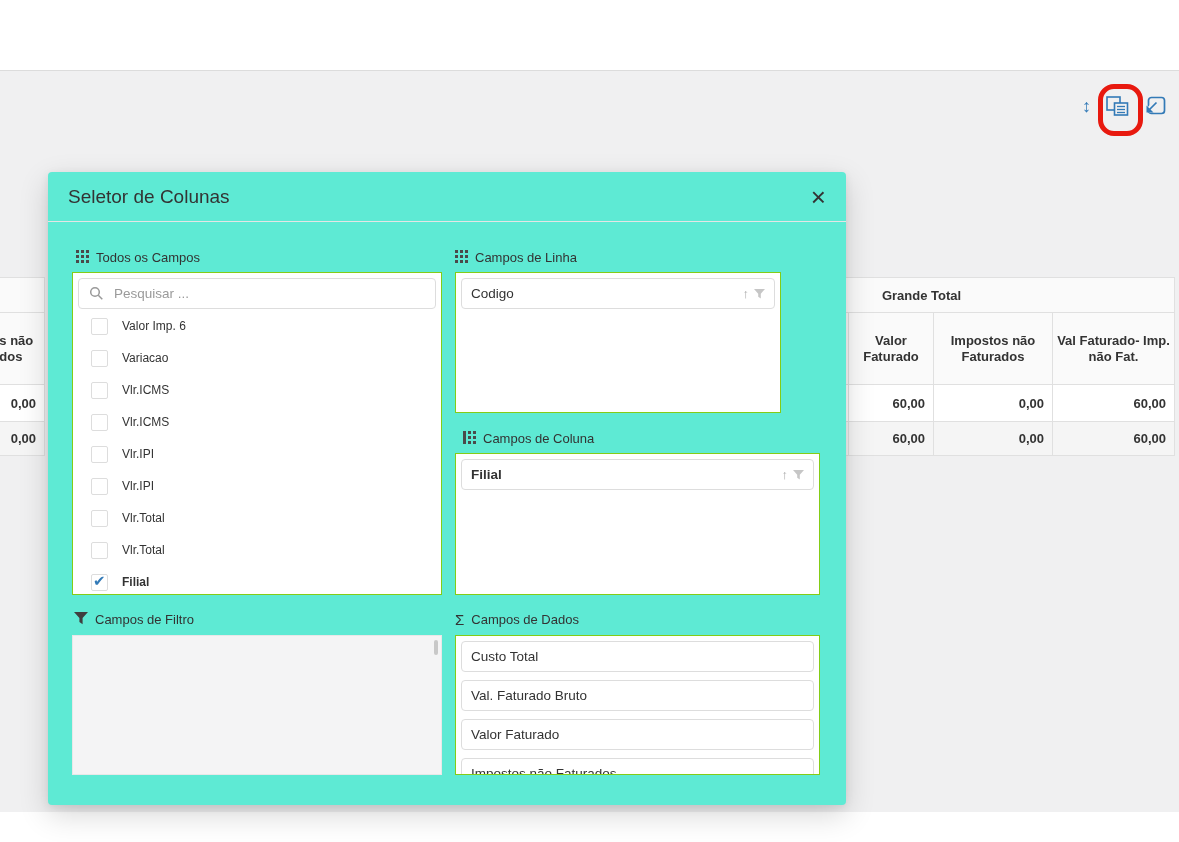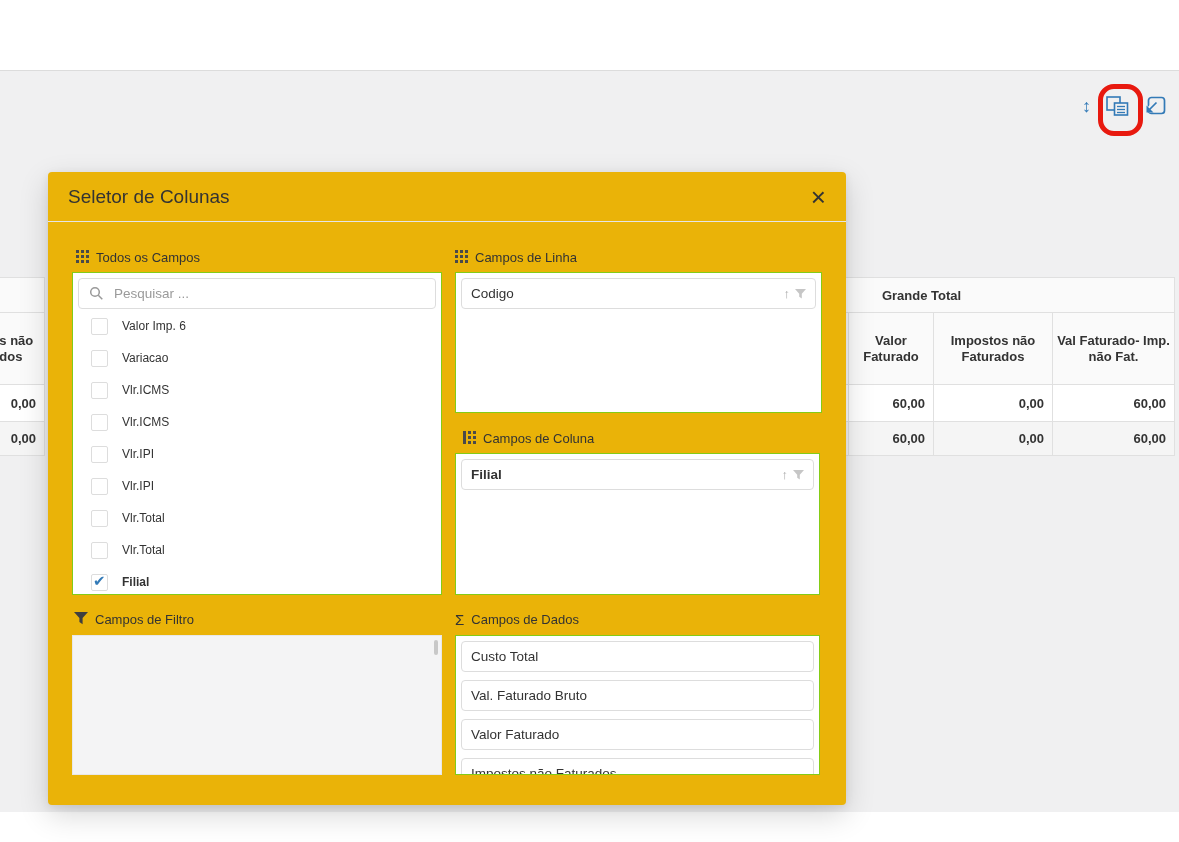--- a/index.html
+++ b/index.html
@@ -62,42 +62,42 @@
   .tb-glyph { color:#337ab7; font-size:18px; font-weight:700; line-height:1; }
 
   .annotation {
     position:absolute; left:1098px; top:84px; width:45px; height:52px;
     border:5px solid #e8190f; border-radius:16px; z-index:20; pointer-events:none;
   }
 
   
   .dialog {
     position:absolute; left:48px; top:172px; width:798px; height:633px;
-    background:#eab308; border-radius:4px; z-index:10;
+    background:#5eead4; border-radius:4px; z-index:10;
     box-shadow:0 10px 30px rgba(0,0,0,.16), 0 2px 8px rgba(0,0,0,.08);
   }
   .dlg-header {
     height:50px; display:flex; align-items:center; justify-content:space-between;
     padding:0 20px; border-bottom:1px solid #e5e5e5;
   }
   .dlg-title { font-size:19px; color:#333; }
   .dlg-close { font-size:26px; line-height:1; color:#333; cursor:pointer; }
   .dlg-body { position:relative; height:583px; }
 
   .sec-head { position:absolute; height:16px; display:flex; align-items:flex-start; gap:7px; font-size:13px; color:#333; }
   .sh-all    { left:28px;  top:28px; }
   .sh-row    { left:407px; top:28px; }
   .sh-col    { left:415px; top:209px; }
   .sh-filter { left:26px;  top:390px; }
   .sh-data   { left:407px; top:390px; }
   .sigma { font-size:15px; color:#333; line-height:1; }
 
   .box { position:absolute; border:1px solid #84cc16; background:#fff; }
   .box-all    { left:24px;  top:50px;  width:370px; height:323px; overflow:hidden; }
-  .box-row    { left:407px; top:50px;  width:367px; height:141px; }
+  .box-row    { left:407px; top:50px;  width:326px; height:141px; }
   .box-col    { left:407px; top:231px; width:365px; height:142px; }
   .box-filter { left:24px;  top:413px; width:370px; height:140px; background:#f4f4f5; border-color:#e8e8e8; }
   .box-data   { left:407px; top:413px; width:365px; height:140px; overflow:hidden; }
 
   .search-wrap { position:absolute; left:5px; top:5px; right:5px; height:31px; }
   .search-input {
     width:100%; height:31px; border:1px solid #ddd; border-radius:4px;
     padding:0 8px 0 35px; font-size:13.5px; color:#333; background:#fff; outline:none;
     font-family:"Liberation Sans","DejaVu Sans",sans-serif;
   }

